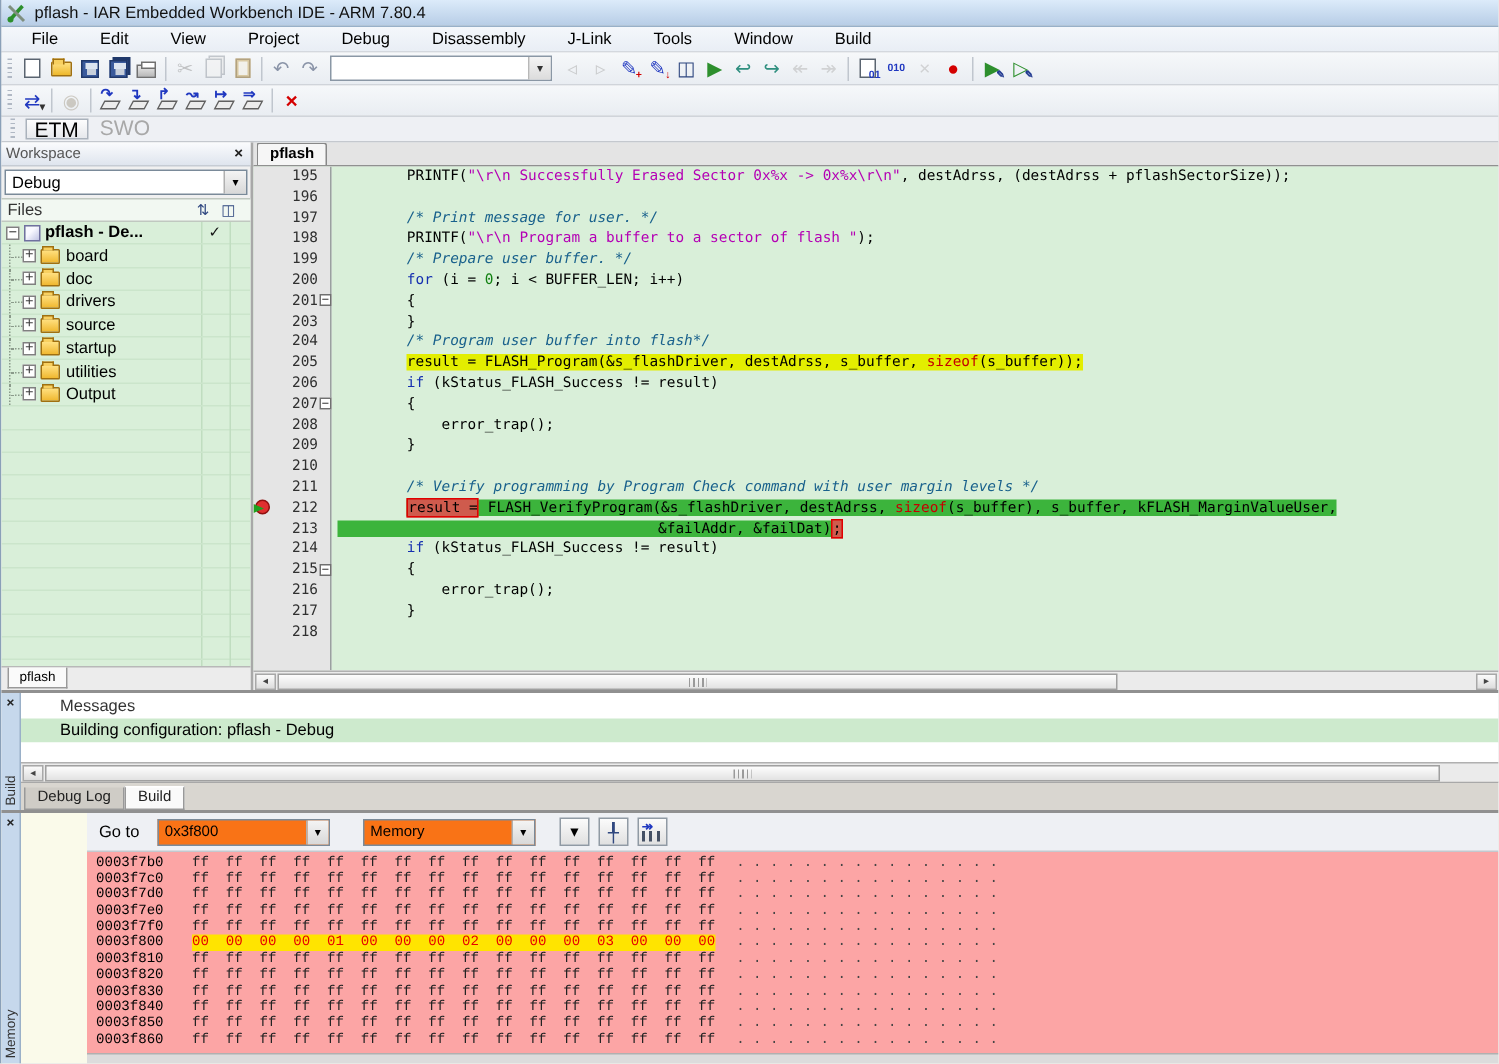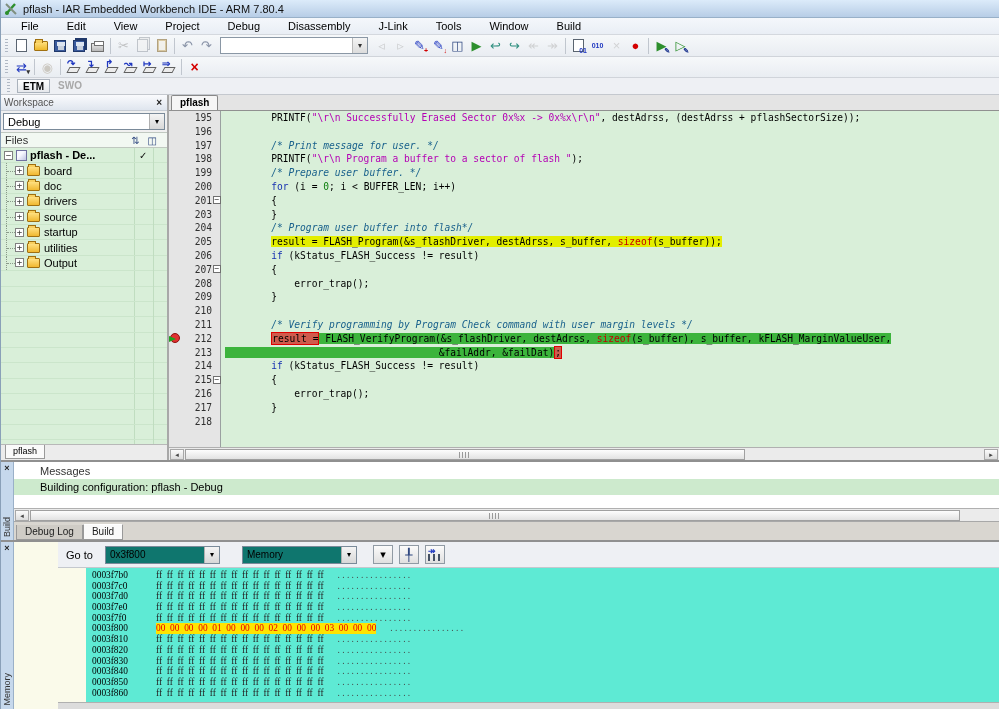--- a/index.html
+++ b/index.html
@@ -53,21 +53,21 @@
   .para-base { position:absolute; left:3px; bottom:2px; width:11px; height:6px; background:#ececec;
     border:1px solid #606060; transform:skewX(-28deg); }
   .para-g { position:absolute; top:0; left:2px; color:#2038c0; font-size:10px; font-weight:bold; line-height:1; }
   .bars-ic { width:13px; height:7px; margin-top:6px;
     background:repeating-linear-gradient(90deg,#445064 0 2px,transparent 2px 5px); }
   .bars-ov { position:absolute; top:0; left:2px; color:#2038c0; font-size:9px; font-weight:bold; }
 
   
   #etmbar { height:17px; flex:none; display:flex; align-items:center; gap:3px; padding-left:4px;
     background:#eef0f4; border-bottom:1px solid #c4c8ce; }
-  .trace-btn { height:14px; padding:0 5px; font-size:10px; font-weight:bold; line-height:13px; }
+  .trace-btn { height:14px; padding:0 5px; font-size:14px; font-weight:normal; line-height:13px; }
   .trace-on { border:1px solid #aab2bc; background:linear-gradient(#fdfdfd,#e6e8ec); color:#000; }
   .trace-off { color:#a8a8a8; }
 
   
   #main { height:365px; flex:none; display:flex; }
   #workspace { width:168px; flex:none; border-right:2px solid #a8a8a8; display:flex; flex-direction:column; background:#f0f0f0; }
   .ws-title { height:16px; flex:none; display:flex; align-items:center; padding:0 3px;
     background:linear-gradient(#fafbfd,#dfe5ee); border-bottom:1px solid #c6ccd4; color:#555; font-size:10px; }
   .ws-title .x { margin-left:auto; font-weight:bold; color:#222; font-size:10px; padding:0 2px; }
   .ws-combo { height:17px; margin:2px; background:#fff; border:1px solid #7a8a99; display:flex; align-items:center; }
@@ -139,28 +139,28 @@
   .build-fill { flex:1; background:#fff; }
   .build-tabs { height:19px; flex:none; background:#d9d6d0; border-top:1px solid #a8a8a8; display:flex; align-items:flex-end; padding-left:2px; }
   .b-tab { font-size:10px; padding:1px 8px 2px; border:1px solid #999; border-top:none; background:#cfccc6; color:#222; }
   .b-tab.active { background:#fafafa; border-top:1px solid #fff; }
 
   
   #memory { height:169px; flex:none; border-top:2px solid #909090; display:flex; background:#fafaea; }
   .mem-content { flex:1; display:flex; flex-direction:column; min-width:0;padding-left:44px; }
   .mem-toolbar { height:26px; flex:none; background:#eef0f4; border-bottom:1px solid #c4c8ce;
     display:flex; align-items:center; gap:6px; padding-left:8px; }
-  .mem-combo { width:115px; height:18px; background:#0f766e; border:1px solid #7a8a99; display:flex; align-items:center; }
+  .mem-combo { width:115px; height:18px; background:#f97316; border:1px solid #7a8a99; display:flex; align-items:center; }
   .mem-combo .val { flex:1; padding-left:4px; font-size:10px; }
   .mem-combo .dd { width:15px; align-self:stretch; background:linear-gradient(#f4f4f4,#d8d8d8);
     border-left:1px solid #b0b0b0; font-size:8px; text-align:center; line-height:16px; }
   .mem-btn { width:20px; height:19px; background:linear-gradient(#fbfbfb,#e0e0e0); border:1px solid #909aa4;
     display:flex; align-items:center; justify-content:center; position:relative; flex:none; }
-  .mem-hex { flex:1; background:#5eead4; font-family:Liberation Serif, serif; font-size:9.4px;
-    padding:2px 0 0 6px; overflow:hidden;margin-left:28px; }
+  .mem-hex { flex:1; background:#fca5a5; font-family:Liberation Mono, monospace; font-size:9.4px;
+    padding:2px 0 0 6px; overflow:hidden; }
   .hex-row { height:10.7px; line-height:10.7px; white-space:pre; display:flex; }
   .hx-addr { width:52px; flex:none; color:#000; }
   .hx-bytes { margin-left:12px; color:#222; }
   .hx-bytes.hl { background:#ffe400; color:#e60000; }
   .hx-ascii { margin-left:14px; color:#444; }
   .mem-bottom { height:7px; flex:none; background:#dcdcdc; border-top:1px solid #b0b0b0; }
 </style>
 </head>
 <body>
 

